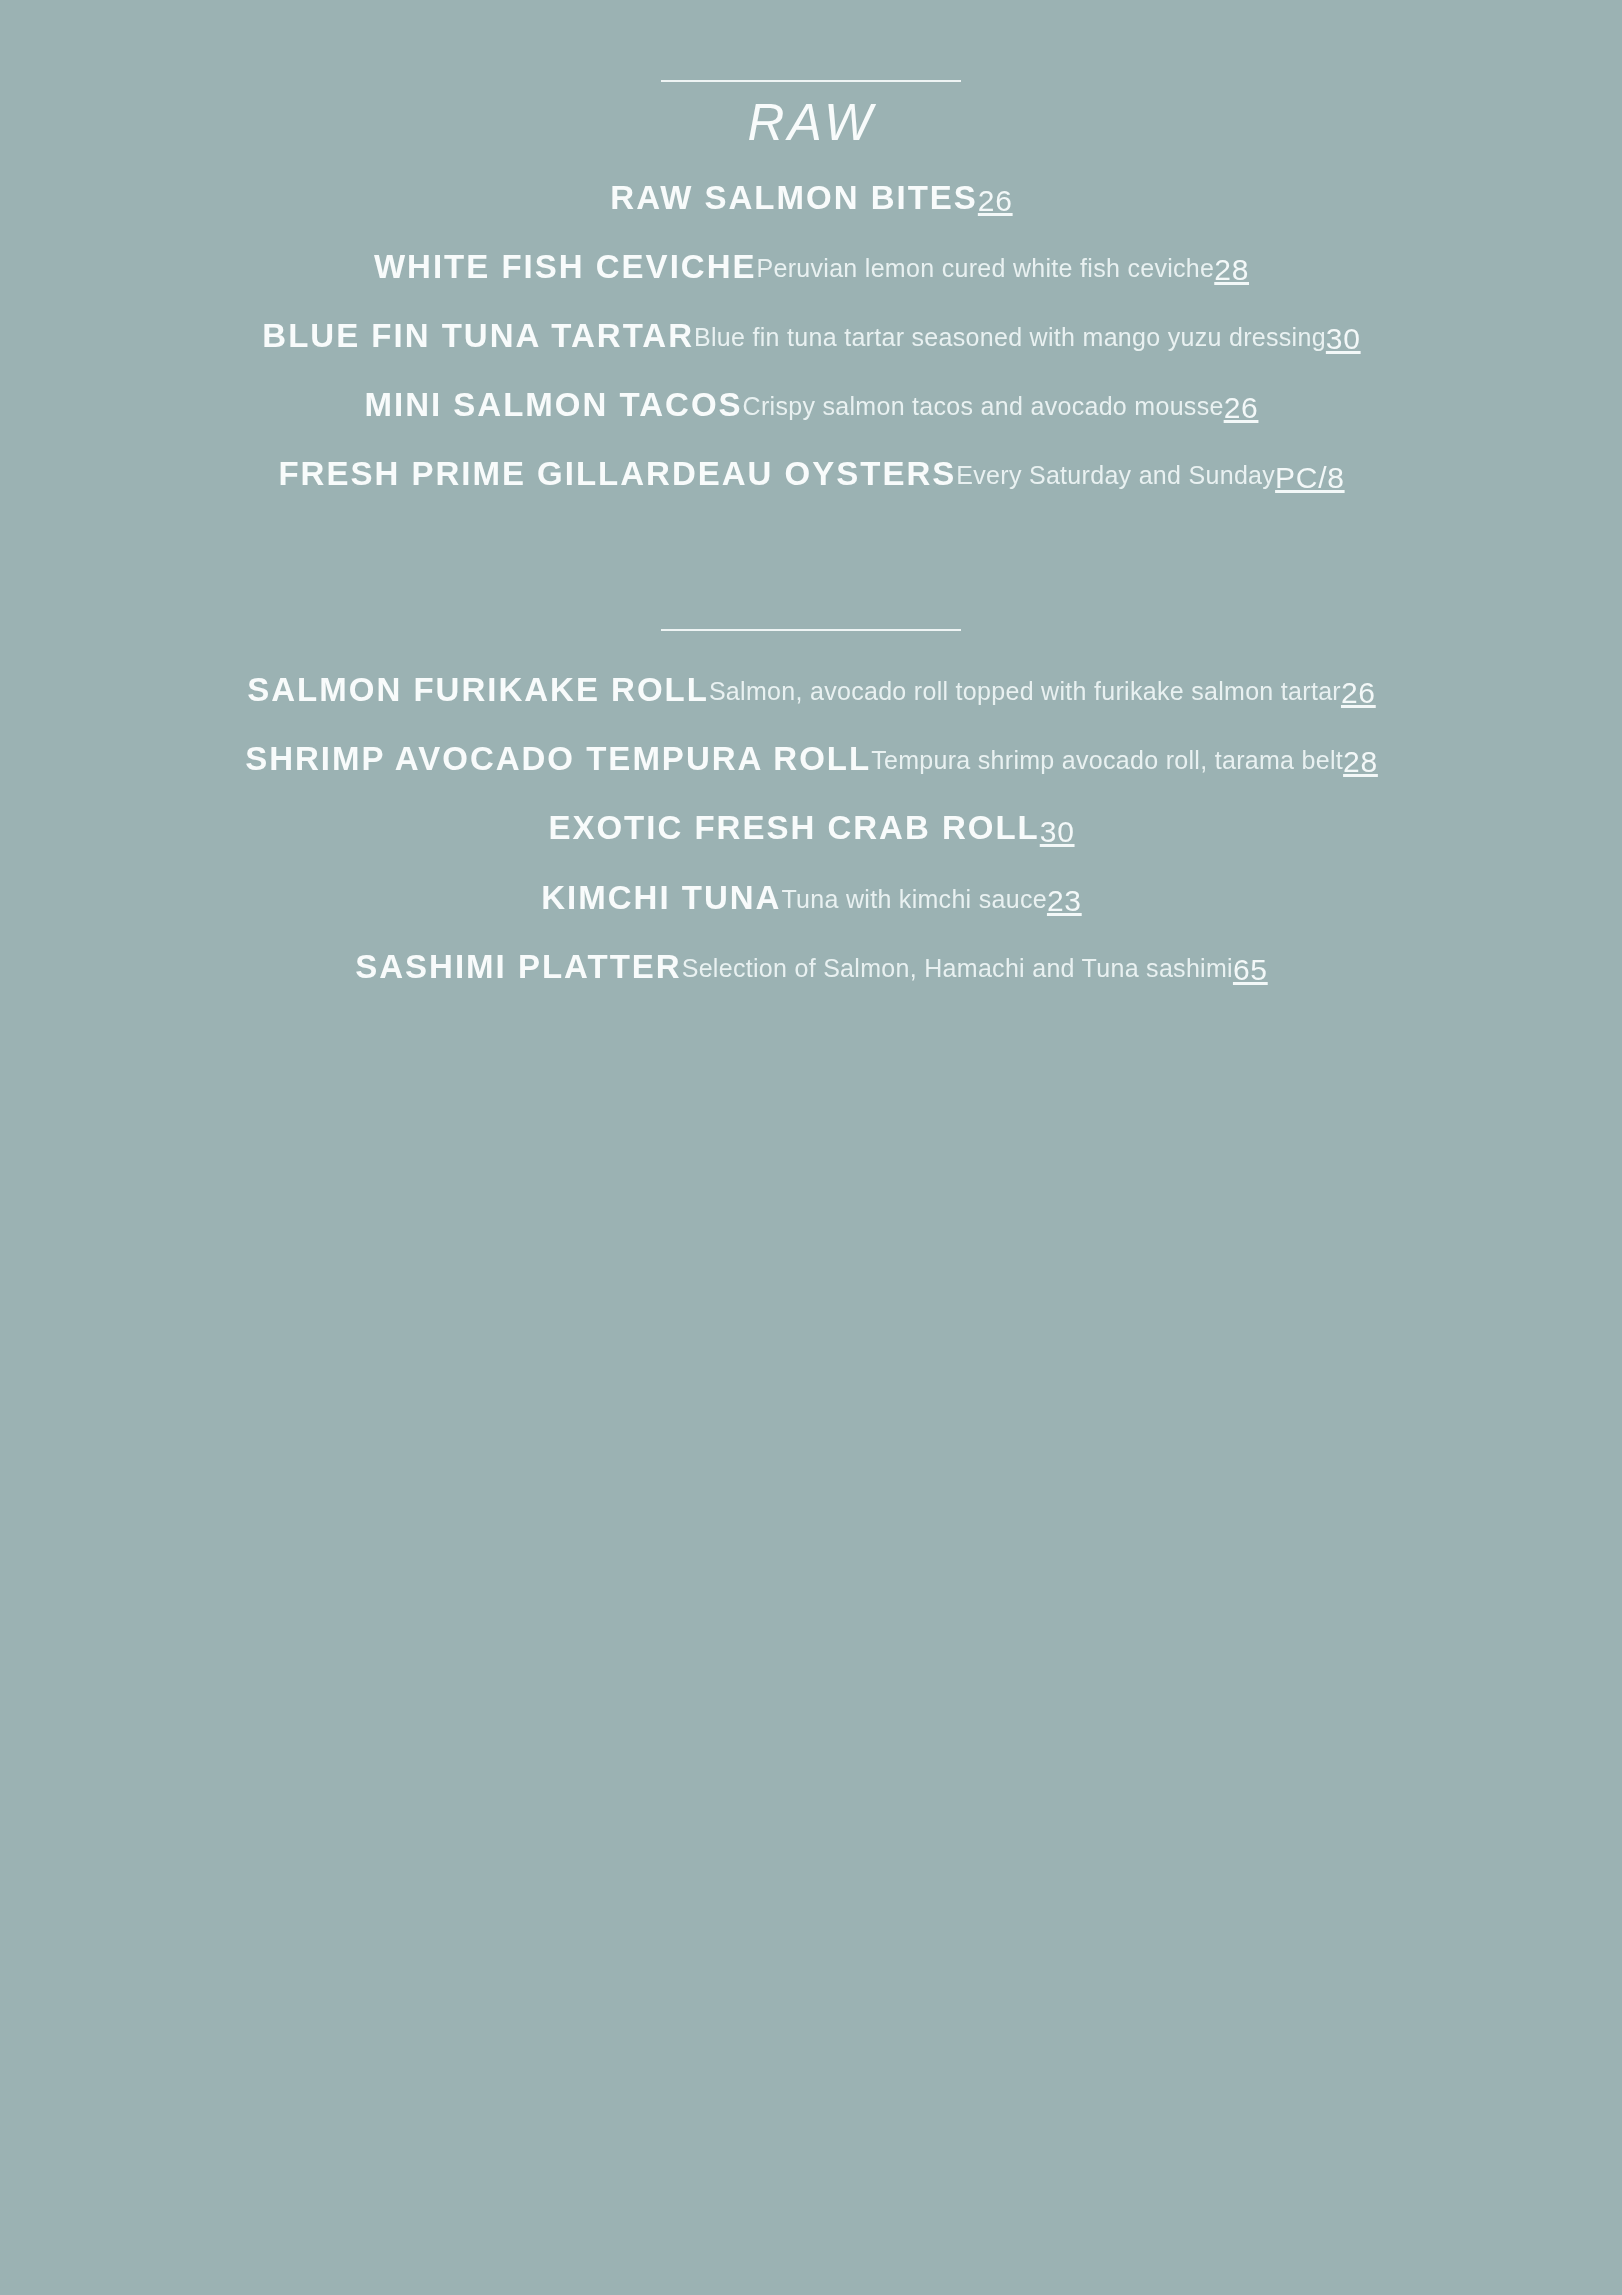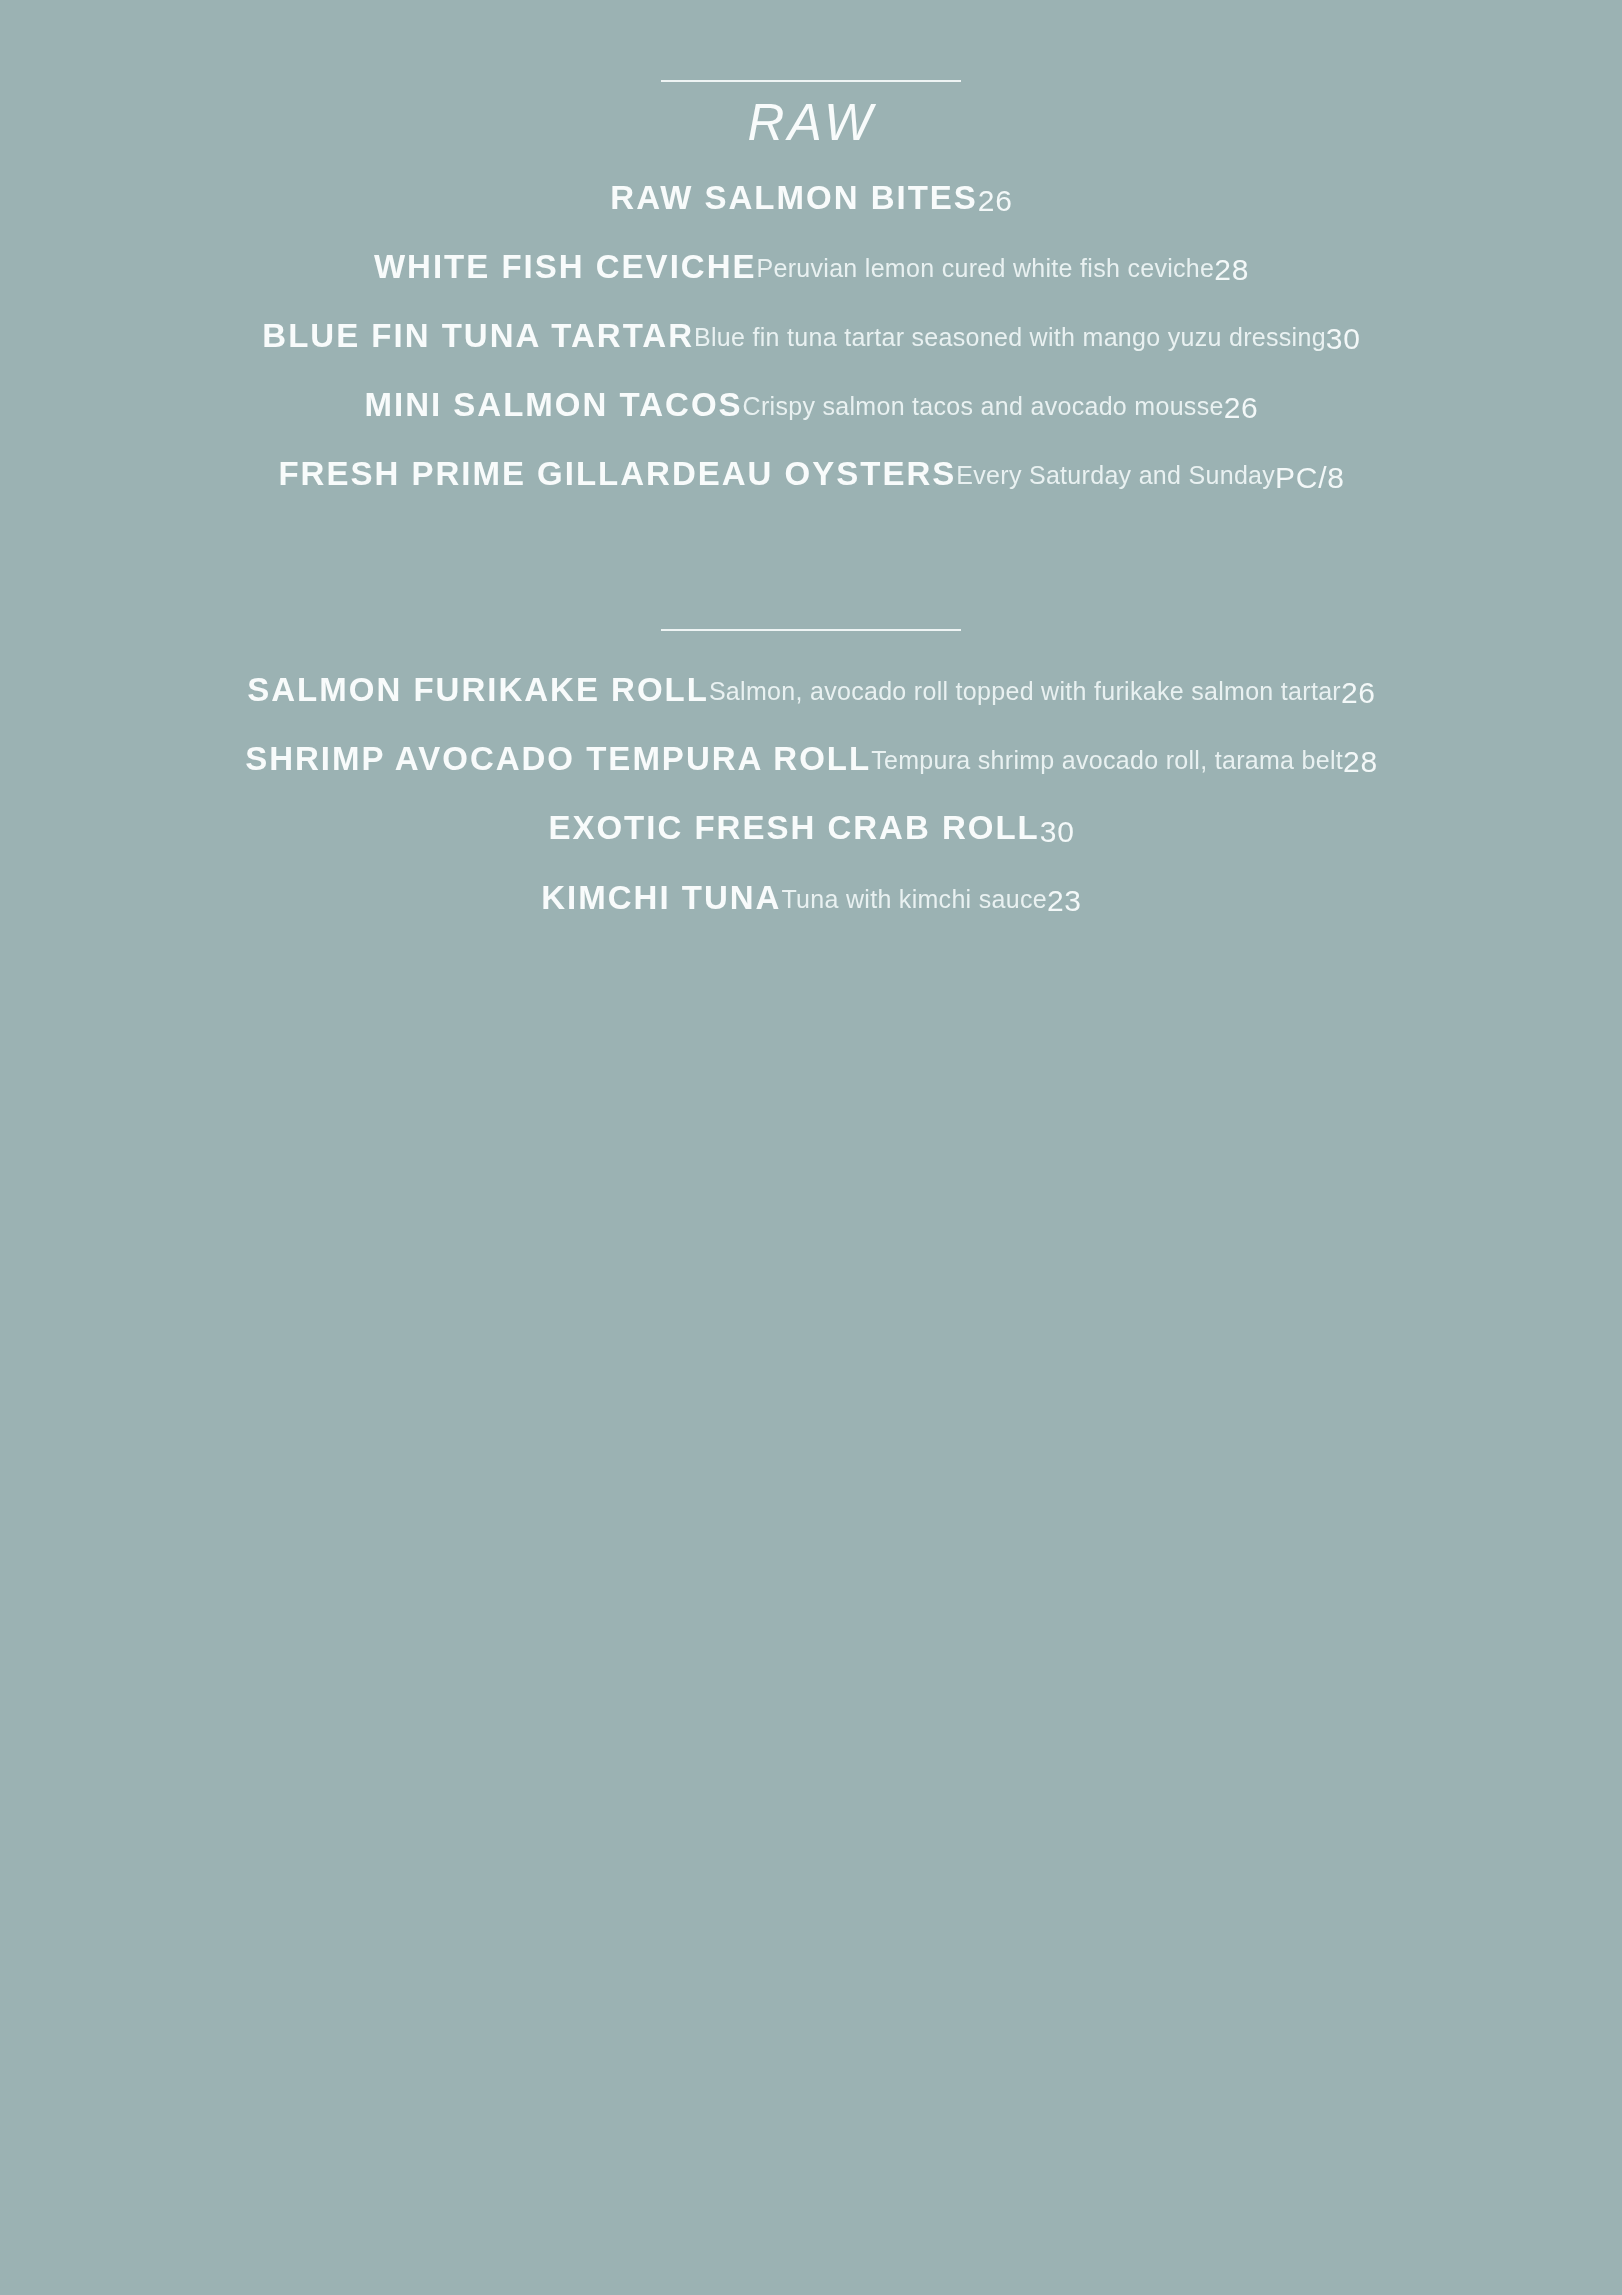--- a/index.html
+++ b/index.html
@@ -78,20 +78,21 @@
     white-space:pre-line;
     color:var(--description-color);
   }
   .item-price{
     font-size:30px;
     font-weight:400;
     letter-spacing:0.7px;
     line-height:1.1;
     margin-top:5.2px;
     color:var(--price-color);
+    text-decoration:underline;
   }
 </style>
 </head>
 <body>
 
 <main class="menu">
 
   <section class="section">
     <div class="divider"></div>
     <h1 class="section-title">RAW</h1>
@@ -138,17 +139,22 @@
       </article>
       <article class="item">
         <h2 class="item-name">EXOTIC FRESH CRAB ROLL</h2>
         <div class="item-price">30</div>
       </article>
       <article class="item">
         <h2 class="item-name">KIMCHI TUNA</h2>
         <p class="item-desc">Tuna with kimchi sauce</p>
         <div class="item-price">23</div>
       </article>
+      <article class="item">
+        <h2 class="item-name">SASHIMI PLATTER</h2>
+        <p class="item-desc">Selection of Salmon, Hamachi and Tuna sashimi</p>
+        <div class="item-price">65</div>
+      </article>
     </div>
   </section>
 
 </main>
 
 
 </body></html>

